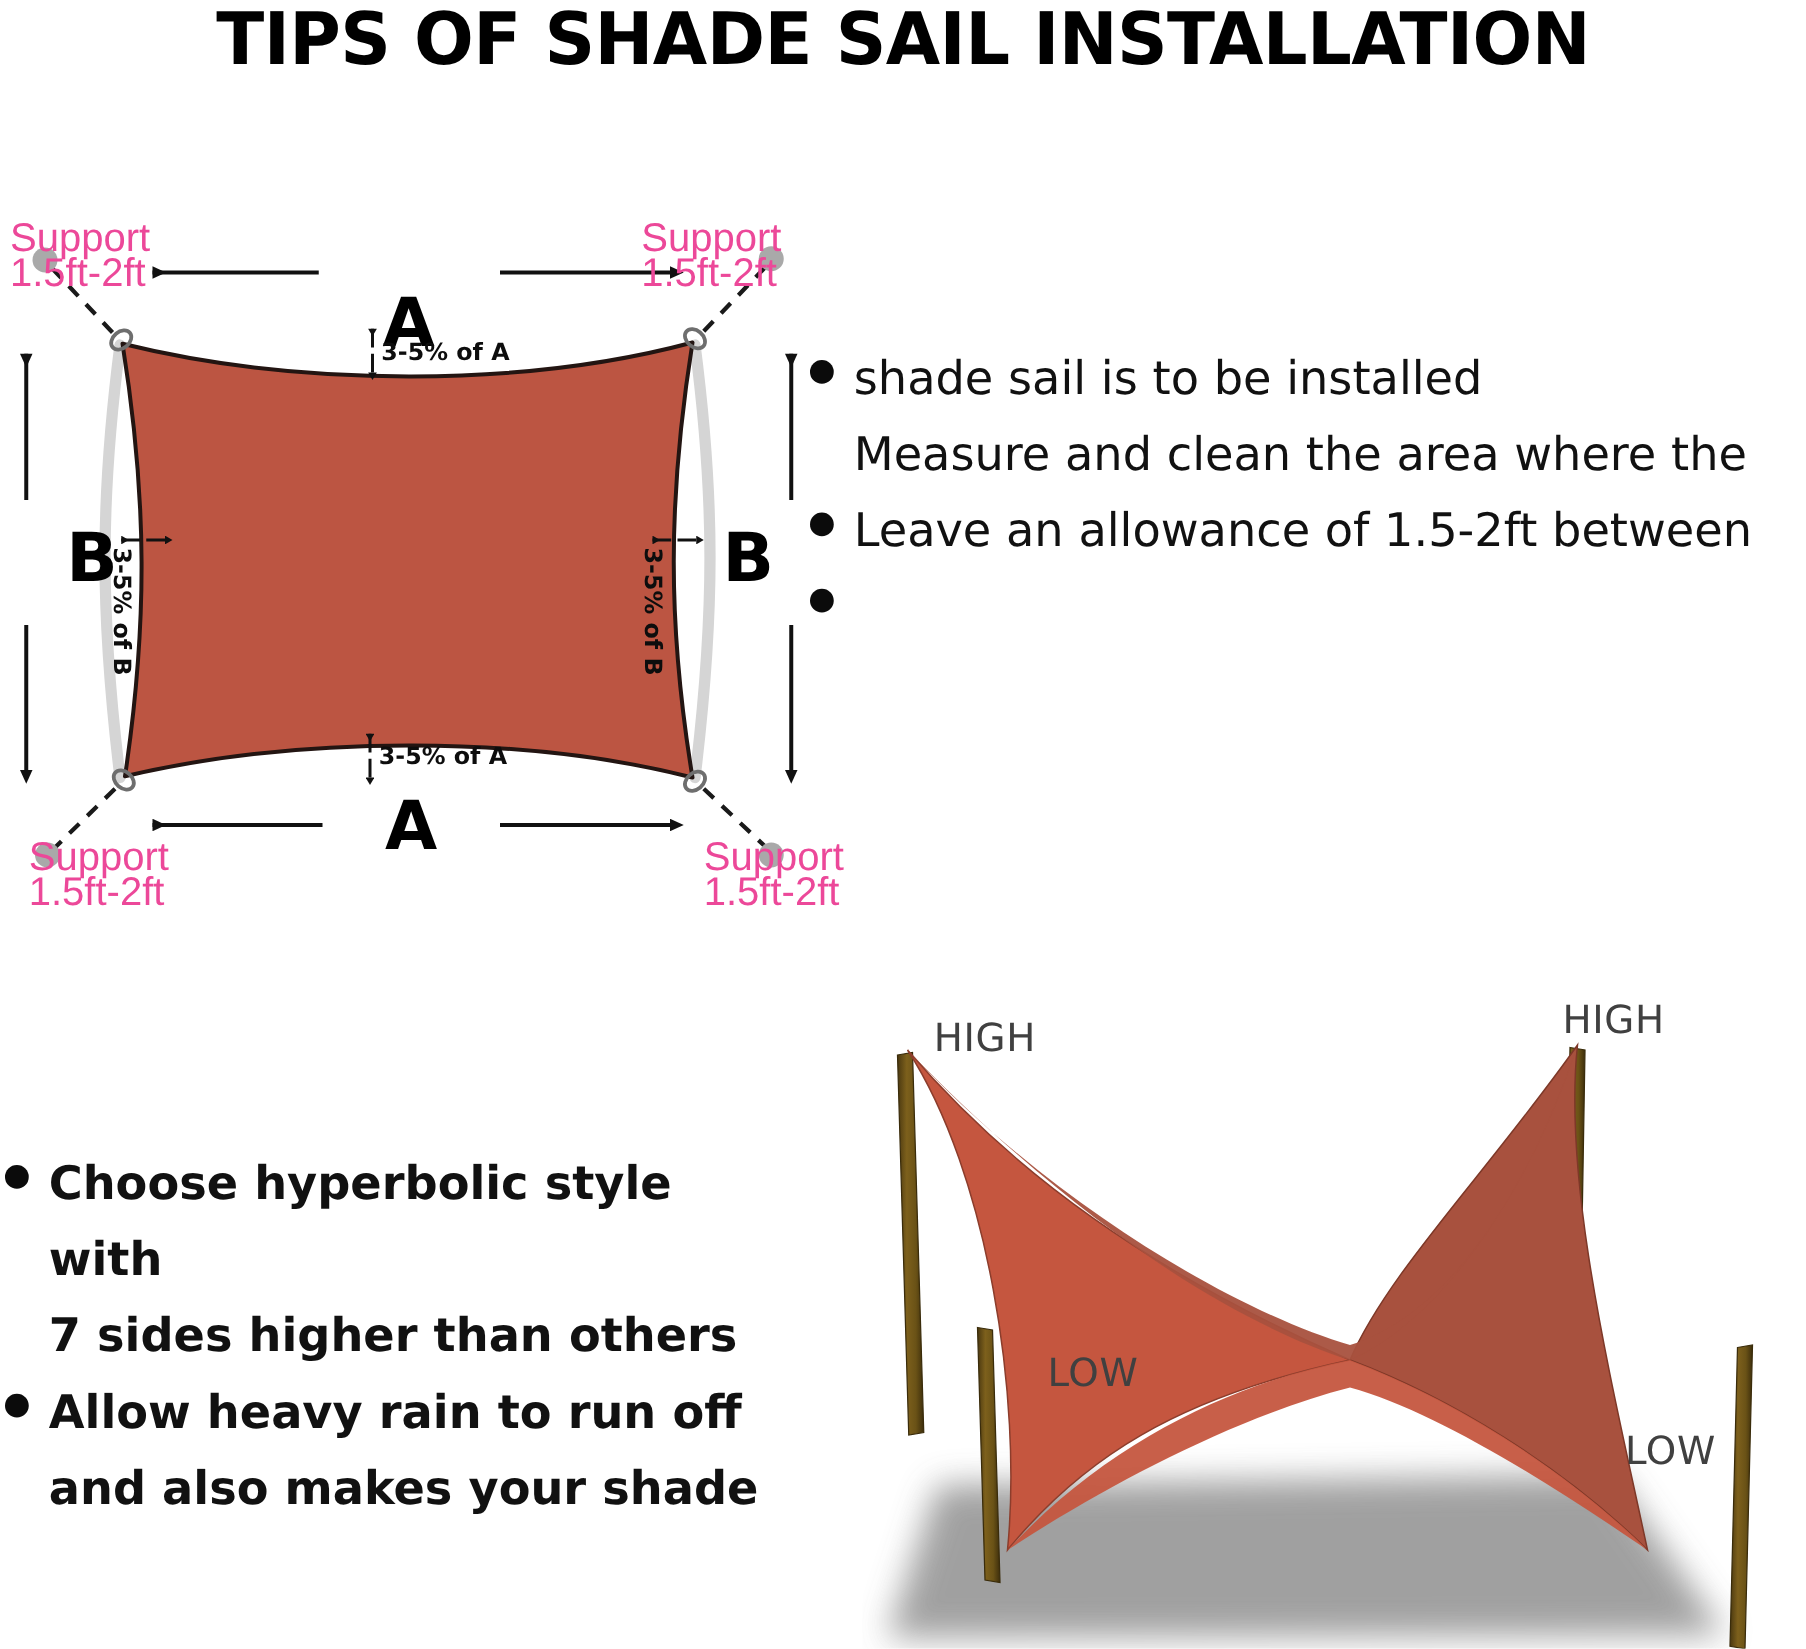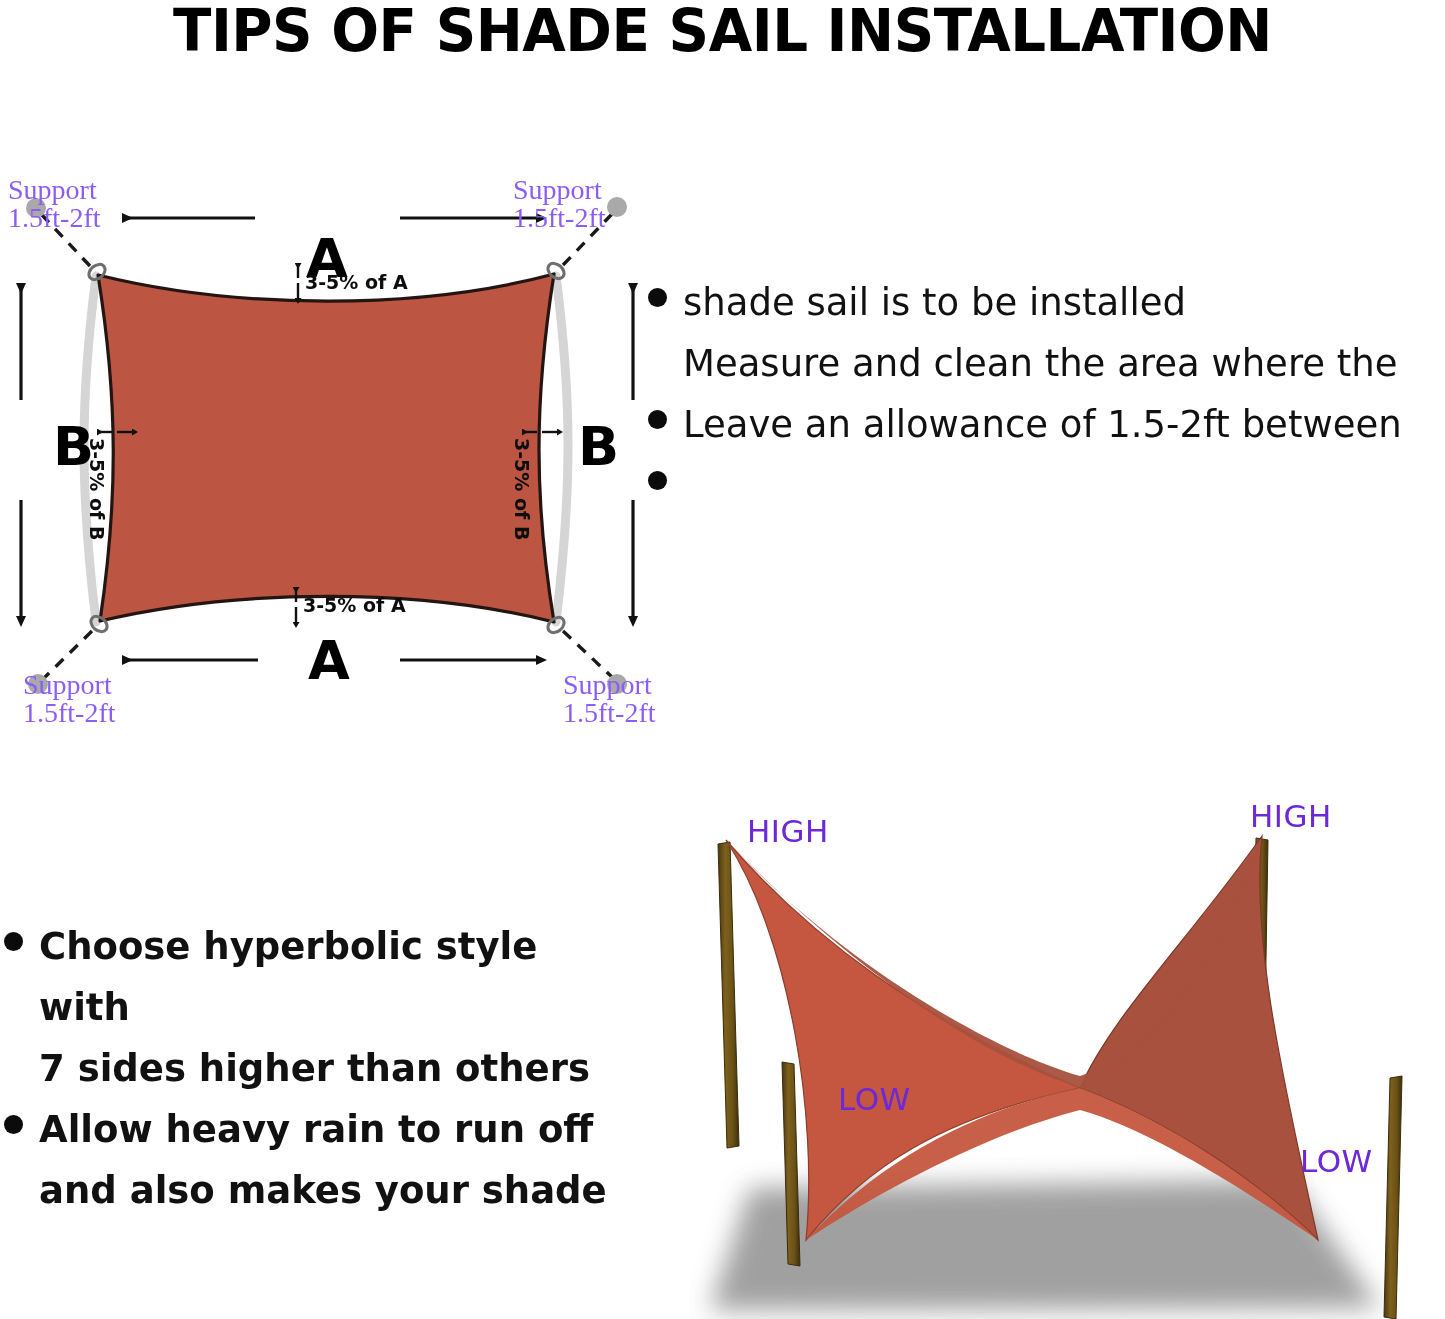--- a/index.html
+++ b/index.html
@@ -14,23 +14,23 @@
     font-weight:bold; font-size:58px; letter-spacing:-0.5px;
     transform:scaleX(0.97); transform-origin:center top;
     white-space:nowrap;
   }
 
   
   #rectDiagram{position:absolute; left:0; top:150; width:660px; height:580px;}
   #rectSvg{position:absolute;left:0;top:0;}
 
   .supLabel{
-    position:absolute; font-size:28px; line-height:28px;
-    font-family:Liberation Serif, serif;
-    font-weight:normal; color:#8b5cf6; white-space:nowrap;
+    position:absolute; font-size:32px; line-height:28px;
+    font-family:Liberation Sans, sans-serif;
+    font-weight:normal; color:#ec4899; white-space:nowrap;
   }
   .pctLabel{
     position:absolute; font-size:19px; font-weight:bold; color:#0d0d0d;
     font-family:"DejaVu Sans","Liberation Sans",sans-serif; white-space:nowrap;
   }
   .pctLabel.rot{ transform-origin:left top; transform:rotate(90deg); }
   .dimLetter{
     position:absolute; font-size:54px; font-weight:bold; color:#000;
     font-family:"DejaVu Sans","Liberation Sans",sans-serif; line-height:1;
   }
@@ -48,21 +48,21 @@
 
   #tipsRight{left:648px; top:272px; width:800px;}
   #tipsRight .btext{font-size:37px;}
   #tipsLeft{left:4px; top:916px; width:620px;font-weight:bold;}
   #tipsLeft .btext{font-size:37px;}
 
   
   #hyper{position:absolute; left:690px; top:788px; width:755px; height:531px;}
   #hyperSvg{position:absolute;left:0;top:0;}
   .hlabel{
-    position:absolute; font-size:31px; color:#6d28d9; letter-spacing:0.5px;
+    position:absolute; font-size:31px; color:#404040; letter-spacing:0.5px;
     font-family:"DejaVu Sans","Liberation Sans",sans-serif; white-space:nowrap;
   }
 </style>
 </head>
 <body>
 
 <div id="title">TIPS OF SHADE SAIL INSTALLATION</div>
 
 <div id="rectDiagram" style="top:150px;">
 

